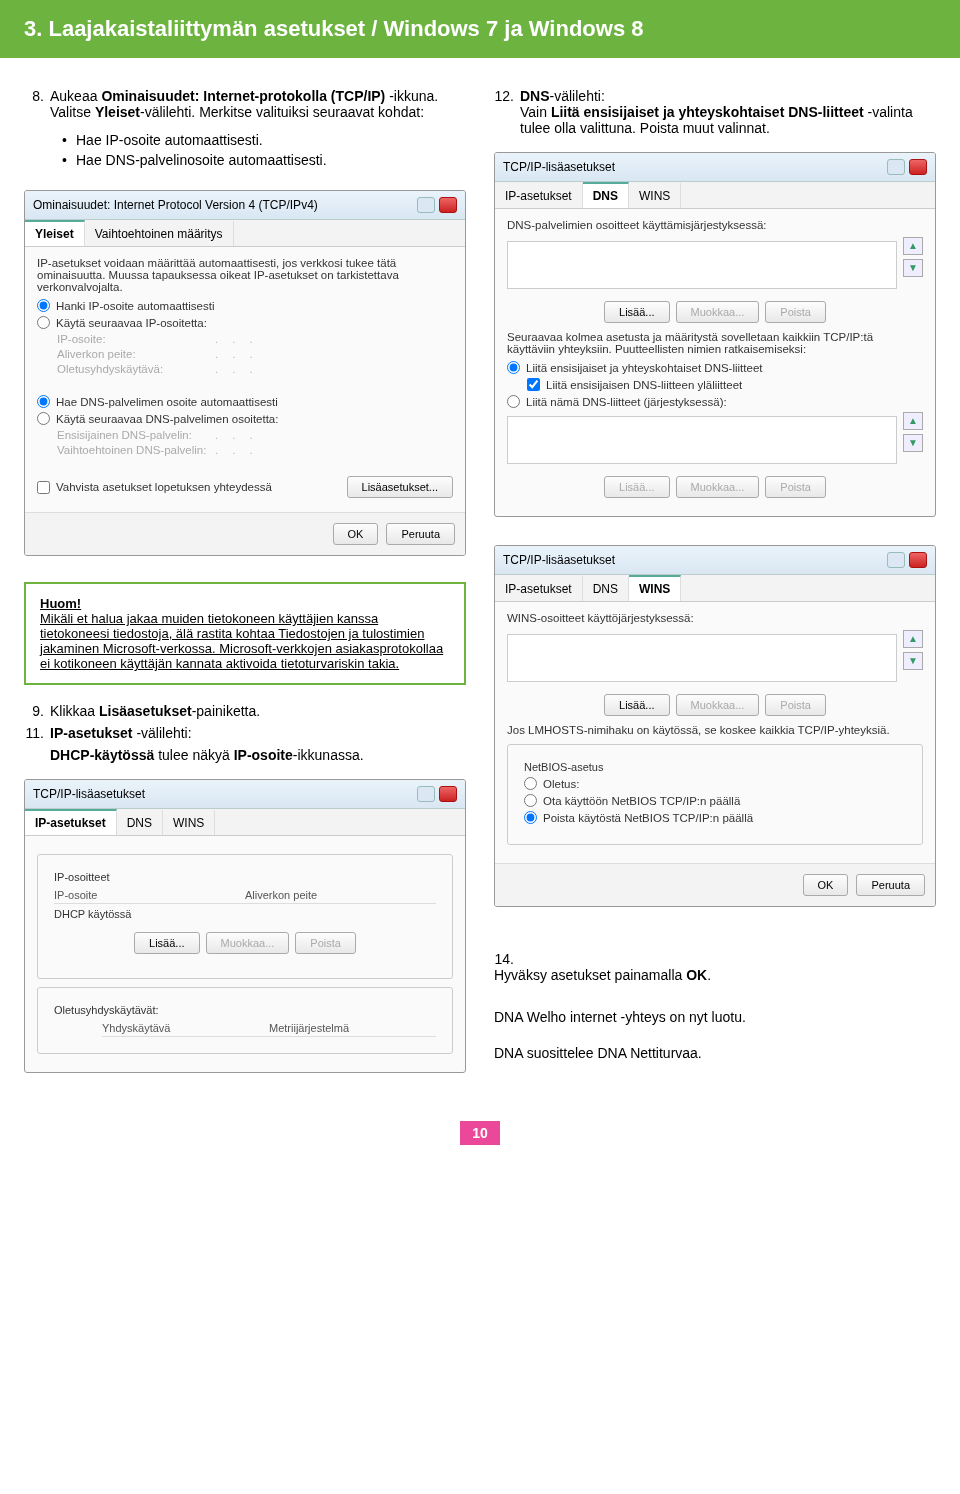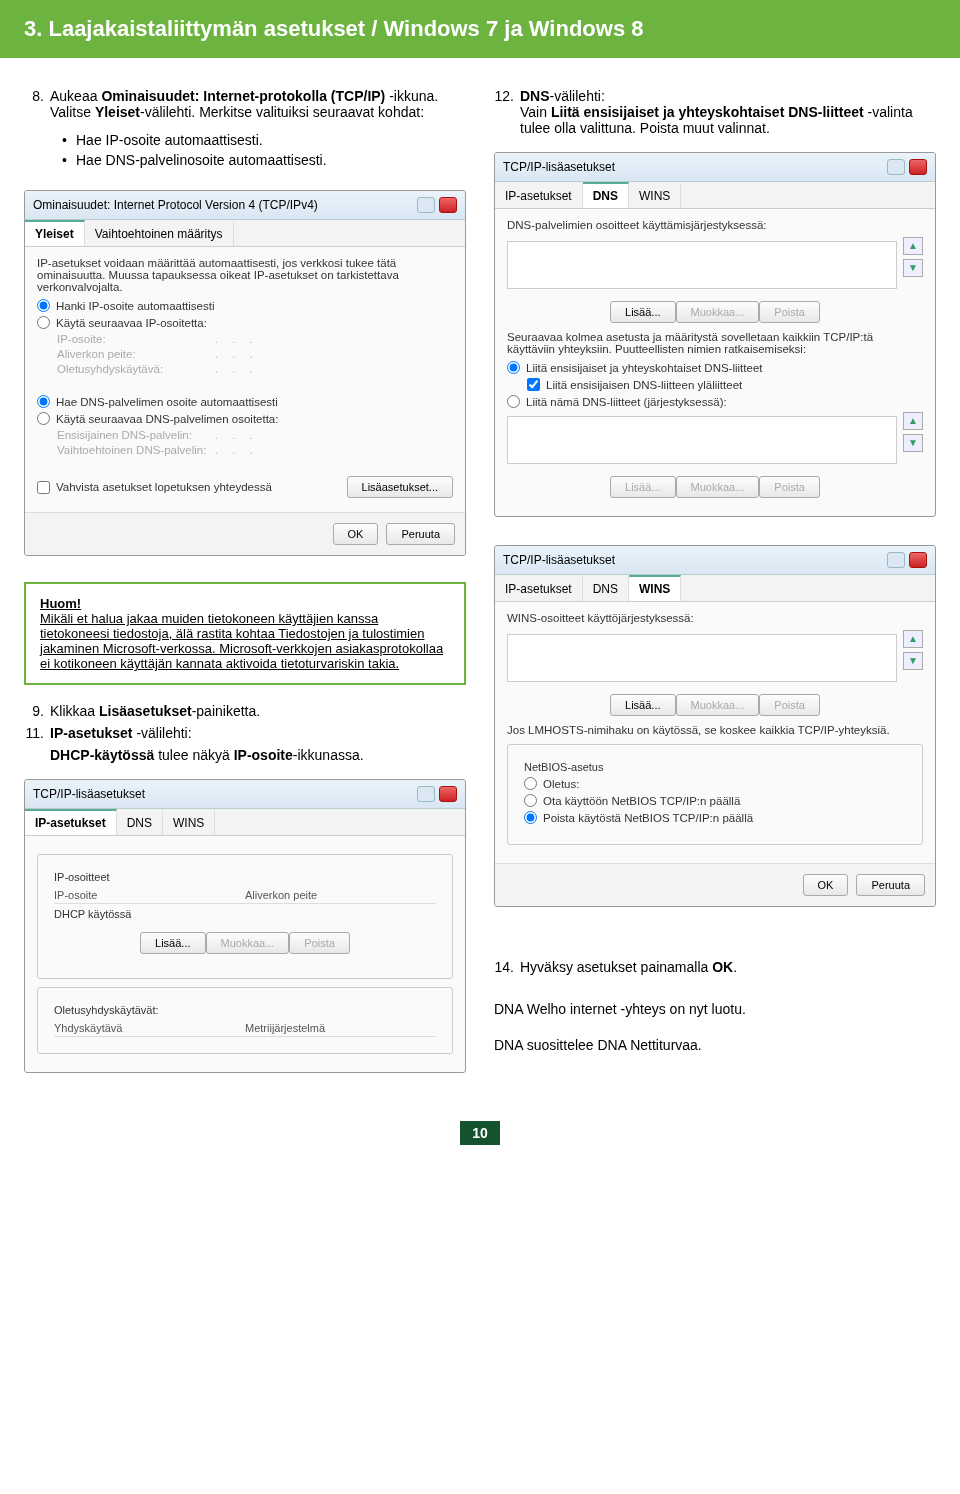--- a/index.html
+++ b/index.html
@@ -57,38 +57,38 @@
   .tab.inactive { background:#f3f3f3;}
   .win-body { padding:10px 12px; font-size:11.5px; color:#333;}
   .win-body p { margin-bottom:6px;}
   .radio-row, .check-row { display:flex; align-items:center; gap:6px; margin:4px 0;}
   input[type=radio], input[type=checkbox]{ margin:0;}
   .field-row { display:flex; align-items:center; gap:8px; margin:3px 0 3px 20px; color:#888;}
   .field-label { width:150px;}
   .dotfield { flex:1; letter-spacing:14px; color:#bbb;}
   .btn-row { display:flex; justify-content:flex-end; gap:8px; padding:10px; border-top:1px solid #ddd; background:#f3f3f3;}
   .winbtn { font-size:11px; padding:4px 14px; background:linear-gradient(#fdfdfd,#e8e8e8); border:1px solid #aaa; border-radius:3px;}
-  .small-btns { display:flex; justify-content:center; margin:8px 0;}
+  .small-btns { display:flex; gap:6px; justify-content:center; margin:8px 0;}
   .listbox { border:1px solid #ccc; background:#fff; height:48px; margin:4px 0;}
   .sidebtns { float:right; display:flex; flex-direction:column; gap:4px; margin-left:6px;}
   .arrowbtn { width:20px; height:18px; border:1px solid #aaa; background:#eef; font-size:10px; text-align:center; line-height:16px; color:#396;}
   .fieldset { border:1px solid #ccc; padding:16px; margin:8px 0; border-radius:3px;}
   .fieldset-title { font-size:11px; color:#333; margin-bottom:4px;}
   .notebox {
     border: 2px solid #6db33f;
     padding: 12px 14px;
     font-size: 13px;
     margin: 8px 0 18px 0;
     text-decoration: underline;
   }
   .page-num-box {
-    width:40px; margin:20px auto 0 auto; background:#14532d; color:#fff; text-align:center; padding:4px 0; font-weight:bold;
+    width:40px; margin:20px auto 0 auto; background:#ec4899; color:#fff; text-align:center; padding:4px 0; font-weight:bold;
   }
   .mt { margin-top: 20px; }
-  .mt2 { margin-top: 34px; }
+  .mt2 { margin-top: 26px; flex-direction: column; }
   .disabled { color:#aaa;}
 </style>
 </head>
 <body>
 
 <div class="header-bar">3. Laajakaistaliittymän asetukset / Windows 7 ja Windows 8</div>
 
 <div class="page">
 
   <div class="col">
@@ -214,21 +214,21 @@
           </div>
           <div style="font-size:11px; padding:4px 0;">DHCP käytössä</div>
           <div class="small-btns">
             <button class="winbtn">Lisää...</button>
             <button class="winbtn disabled">Muokkaa...</button>
             <button class="winbtn disabled">Poista</button>
           </div>
         </div>
         <div class="fieldset">
           <div class="fieldset-title">Oletusyhdyskäytävät:</div>
-          <div style="display:flex; font-size:11px; color:#555; border-bottom:1px solid #ddd; padding:2px 0;">
+          <div style="display:flex; font-size:11px; color:#555; border-bottom:1px solid #ddd; padding:2px 0;margin-left:48px;">
             <span style="flex:1">Yhdyskäytävä</span>
             <span style="flex:1">Metriijärjestelmä</span>
           </div>
         </div>
       </div>
     </div>
   </div>
 
   <div class="col">
     <div class="instr-row">

